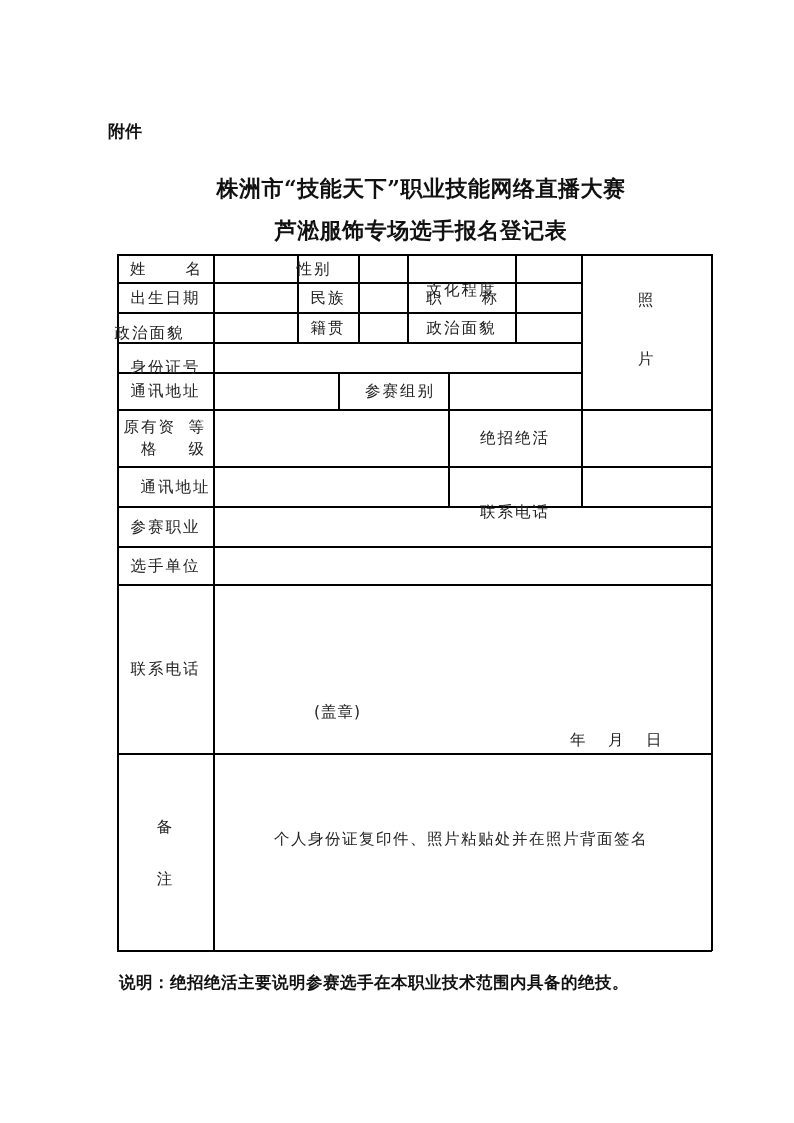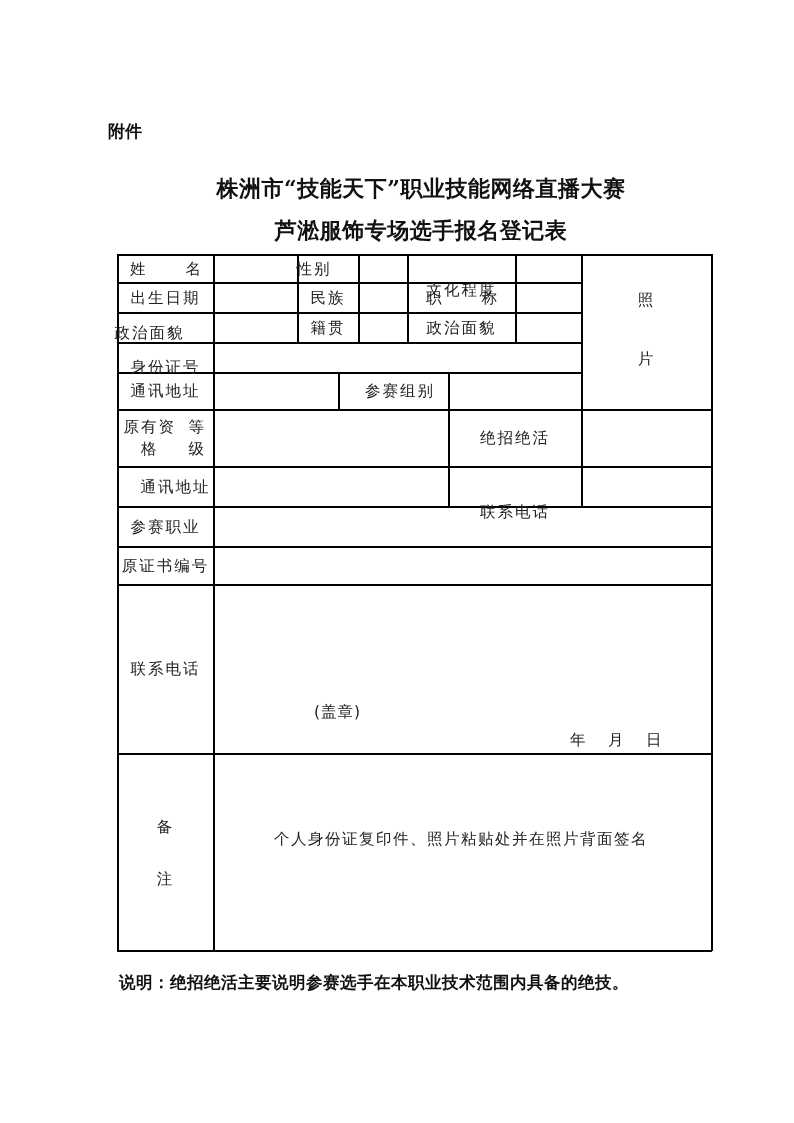--- a/index.html
+++ b/index.html
@@ -104,21 +104,21 @@
 <div class="cell" style="left:582px;top:410px;width:129px;height:56px"></div>
 
 <div class="lbl" style="left:128px;top:467px;width:95px;height:39px">通讯地址</div>
 <div class="cell" style="left:214px;top:467px;width:234px;height:39px"></div>
 <div class="lbl" style="left:449px;top:492px;width:132px;height:39px">联系电话</div>
 <div class="cell" style="left:582px;top:467px;width:129px;height:39px"></div>
 
 <div class="lbl" style="left:118px;top:507px;width:95px;height:39px">参赛职业</div>
 <div class="cell" style="left:214px;top:507px;width:497px;height:39px"></div>
 
-<div class="lbl" style="left:118px;top:547px;width:95px;height:37px">原证书编号</div>
+<div class="lbl" style="left:118px;top:547px;width:95px;height:37px">选手单位</div>
 <div class="cell" style="left:214px;top:547px;width:497px;height:37px"></div>
 
 <div class="lbl" style="left:118px;top:585px;width:95px;height:168px">联系电话</div>
 <div class="cell" style="left:214px;top:585px;width:497px;height:168px">
   <div class="lbl" style="left:100px;top:115px;height:24px;letter-spacing:1px">(盖章)</div>
   <div class="lbl" style="left:356px;top:143px;height:24px">年</div>
   <div class="lbl" style="left:394px;top:143px;height:24px">月</div>
   <div class="lbl" style="left:432px;top:143px;height:24px">日</div>
 </div>
 

